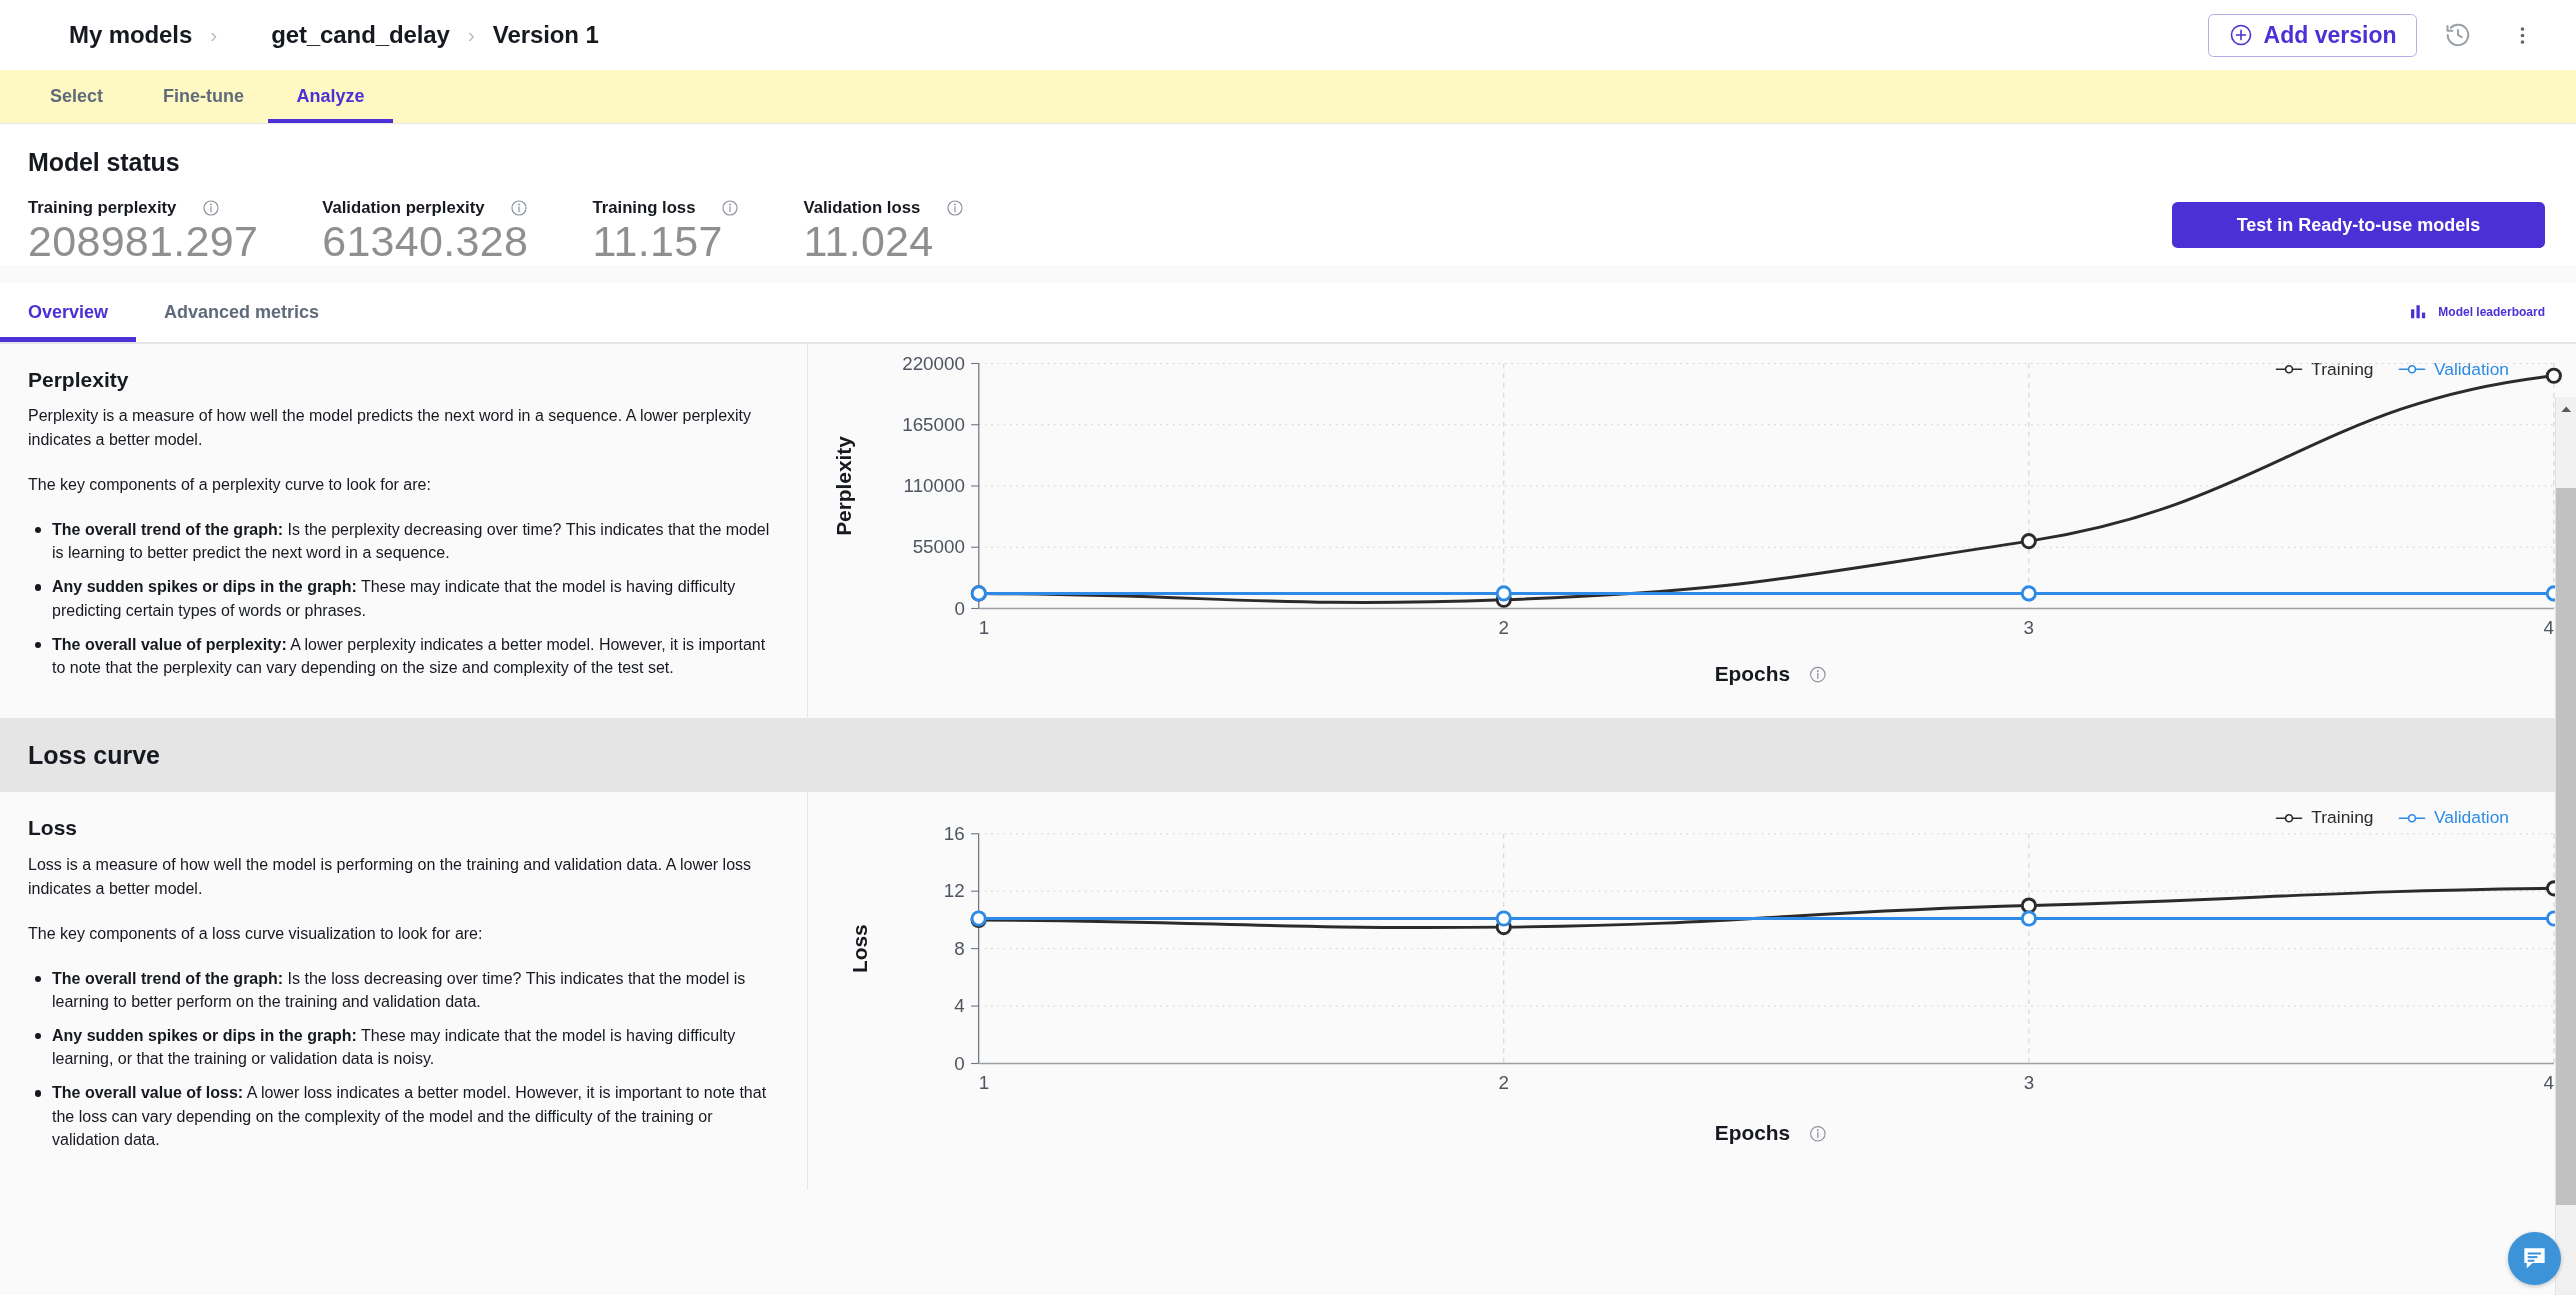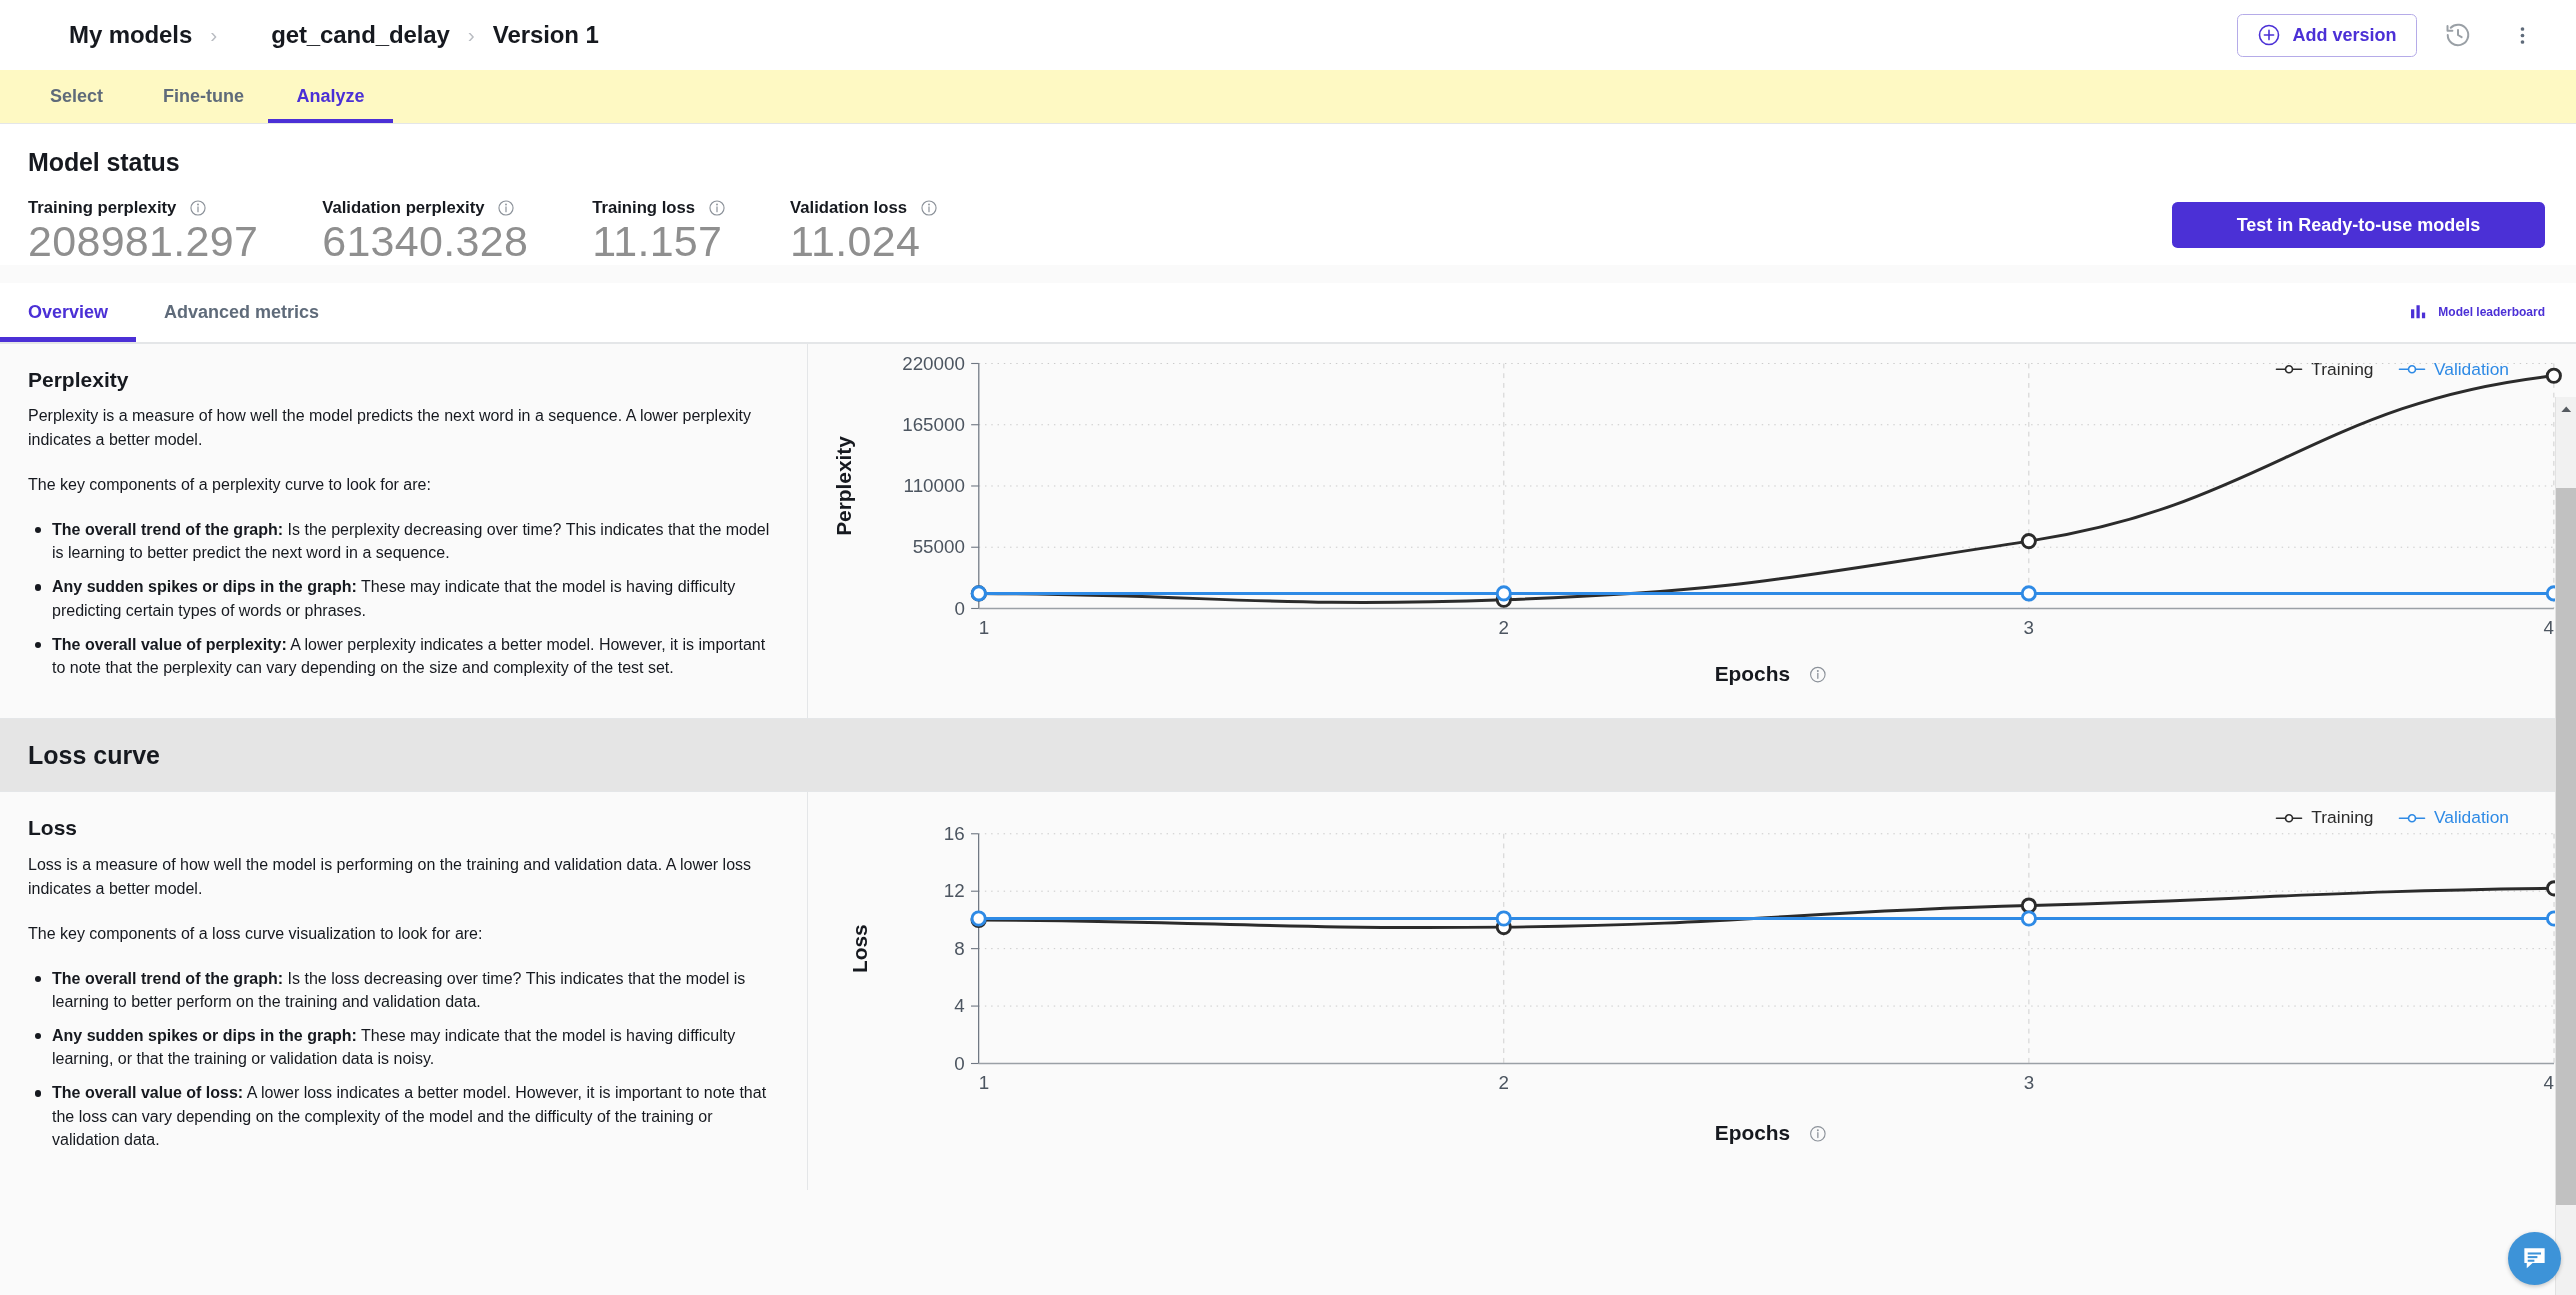--- a/index.html
+++ b/index.html
@@ -23,21 +23,21 @@
   .bc-item { font-size: 24px; font-weight: 700; color: #16191f; letter-spacing: -0.1px; }
   .bc-item.link { color: #16191f; font-weight: 700; margin-left: 36px; }
   .bc-sep { font-size: 21px; color: #b9bcc2; margin: 0 18px; font-weight: 400; }
   .spacer { flex: 1 1 auto; }
 
   .add-version-btn {
     display: inline-flex; align-items: center; gap: 11px;
     height: 43px; padding: 0 19.5px;
     border: 0.7px solid #b5abe8; border-radius: 5.6px;
     background: #ffffff; color: #4b30d6;
-    font-size: 18px; font-weight: 700; cursor: pointer;
+    font-size: 23px; font-weight: 700; cursor: pointer;
     font-family: "Liberation Sans", sans-serif;
   }
   .icon-svg { display: block; }
   .icon-btn {
     width: 46px; height: 46px; border: 0; background: transparent;
     display: flex; align-items: center; justify-content: center; cursor: pointer;
     margin-left: 18px;
   }
 
   
@@ -59,21 +59,21 @@
     content: ""; position: absolute; left: 0; right: 0; bottom: 0;
     height: 4.2px; background: #4b30d6;
   }
 
   
   .status-section { background: #ffffff; padding: 24px 31px 0 28px; }
   .status-title { font-size: 25px; font-weight: 700; color: #16191f; letter-spacing: -0.1px; }
   .status-row { display: flex; align-items: flex-start; margin-top: 21px; }
   .metric { margin-right: 64px; }
   .metric-label {
-    display: flex; align-items: center; gap: 13px;
+    display: flex; align-items: center; gap: 26px;
     font-size: 16.7px; font-weight: 700; color: #16191f;
   }
   .metric-value {
     font-size: 43px; font-weight: 300; color: #8f8f8f;
     line-height: 1.05; margin-top: 1.4px; letter-spacing: 0.3px;
   }
   .info-ico { display: inline-block; }
   .test-btn {
     margin-left: auto; margin-top: 4.2px;
     background: #4b30d6; color: #ffffff; border: 0; border-radius: 5.6px;

